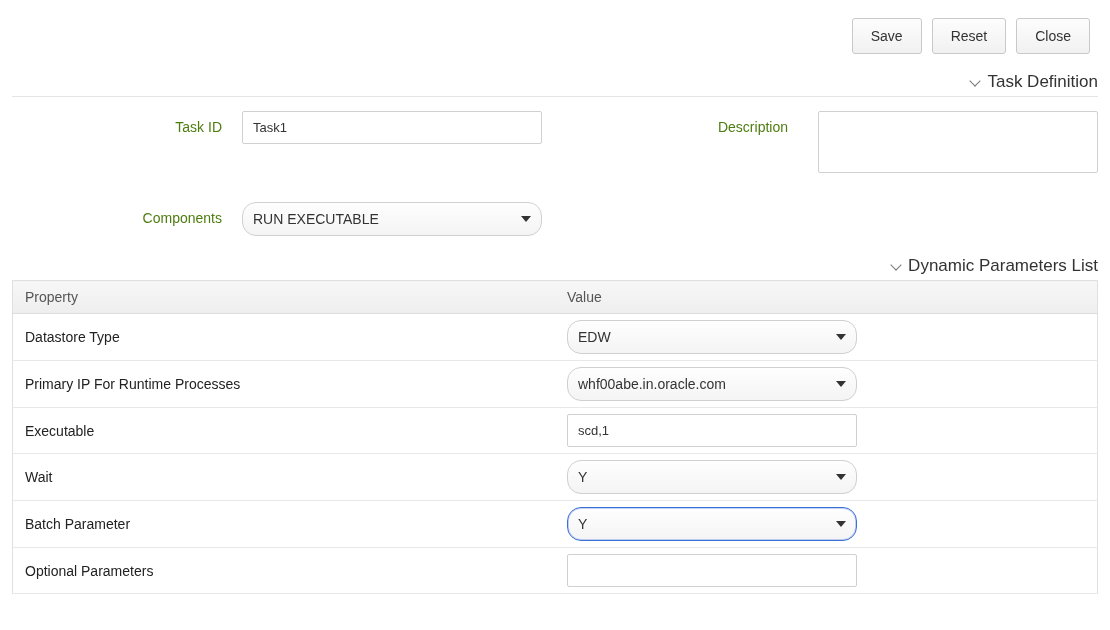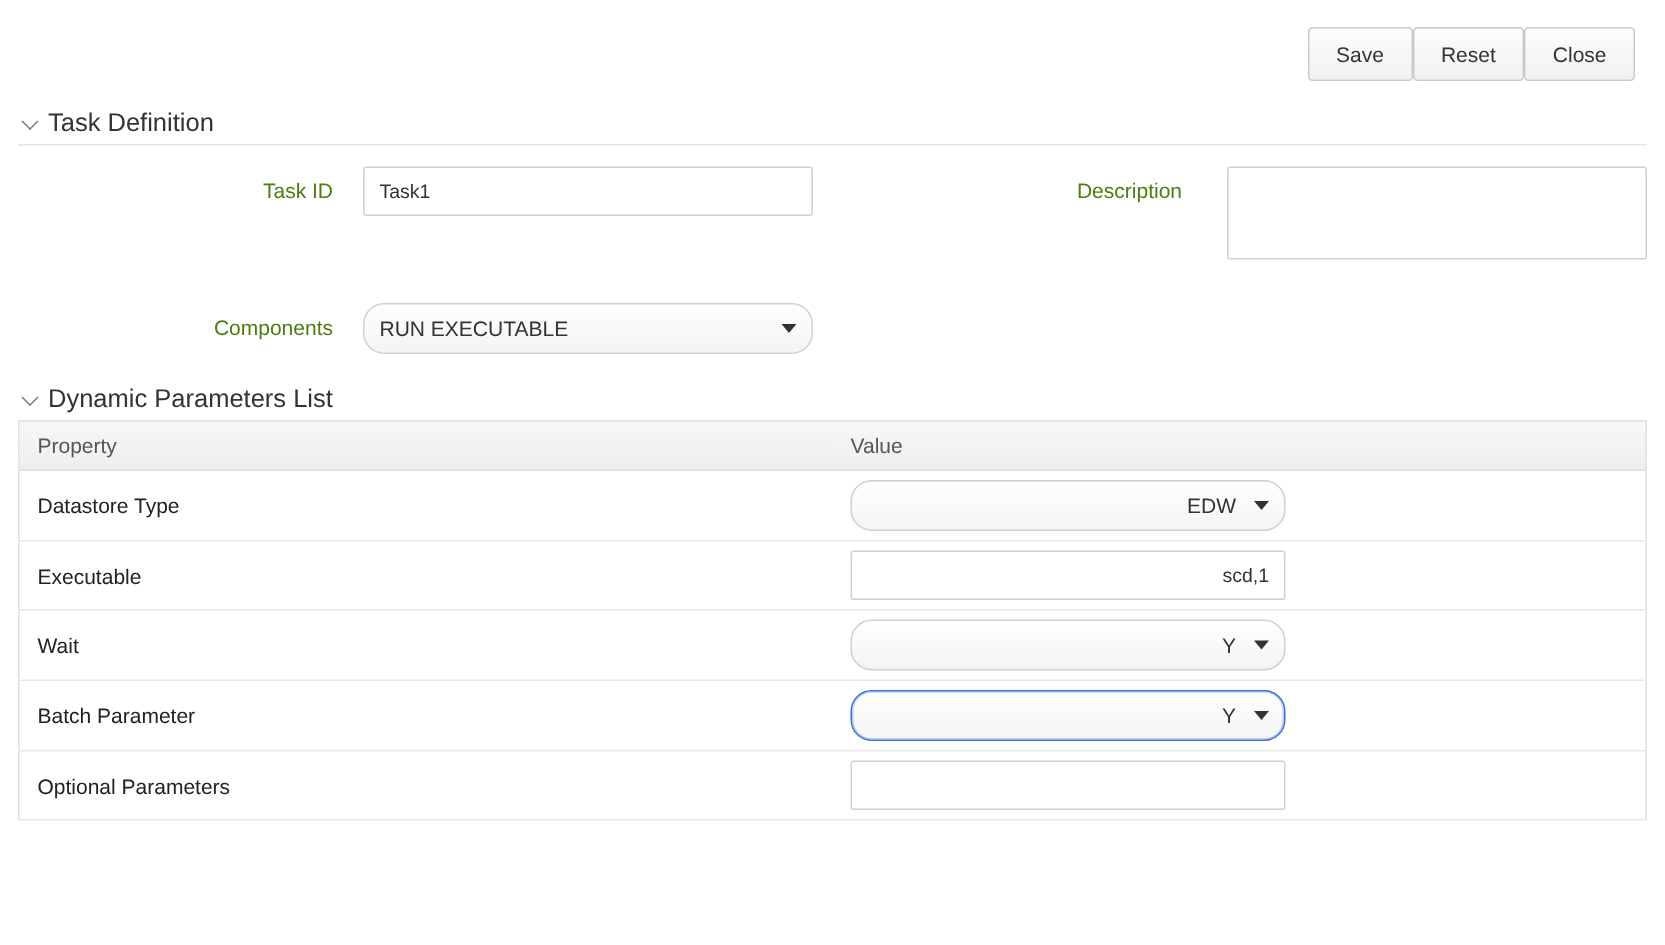--- a/index.html
+++ b/index.html
@@ -7,39 +7,41 @@
       font-family: "Segoe UI", Tahoma, sans-serif;
       font-size: 14px;
       color: #333;
       background: #fff;
       width: 1110px;
       padding: 12px;
     }
     .toolbar {
       display: flex;
       justify-content: flex-end;
+      gap: 10px;
       padding: 6px 8px 14px 8px;
     }
     .btn {
       background: linear-gradient(#fdfdfd, #f1f1f1);
       border: 1px solid #c9c9c9;
       border-radius: 3px;
       padding: 9px 18px;
       font-size: 14px;
       color: #333;
       cursor: pointer;
     }
     .section-header {
       display: flex;
       align-items: center;
       gap: 4px;
       color: #333;
       font-size: 17px;
       padding: 4px 0;
       border-bottom: 1px solid #e5e5e5;
+      justify-content: flex-end;
     }
     .section-body { padding: 14px 0 8px 0; }
     .chevron {
       display: inline-block;
       width: 8px;
       height: 8px;
       border-left: 1.5px solid #7a7a7a;
       border-bottom: 1.5px solid #7a7a7a;
       transform: rotate(-45deg);
       margin: 0 4px 3px 4px;
@@ -113,21 +115,20 @@
     }
     table.params td {
       padding: 6px 12px;
       border-bottom: 1px solid #e8e8e8;
       vertical-align: middle;
       height: 44px;
     }
     table.params td:first-child { width: 50%; color:#222;}
     .val-cell .select-wrap, .val-cell input[type=text]{
       width: 290px;
-      text-align: right;
     }
   </style>
 </head>
 <body>
 
 <div class="toolbar">
   <button class="btn">Save</button>
   <button class="btn">Reset</button>
   <button class="btn">Close</button>
 </div>
@@ -176,20 +177,29 @@
         <tr>
           <td>Datastore Type</td>
           <td class="val-cell">
             <div class="select-wrap">
               <div class="select">EDW</div>
               <span class="select-caret"></span>
             </div>
           </td>
         </tr>
         <tr>
+          <td>Primary IP For Runtime Processes</td>
+          <td class="val-cell">
+            <div class="select-wrap">
+              <div class="select">whf00abe.in.oracle.com</div>
+              <span class="select-caret"></span>
+            </div>
+          </td>
+        </tr>
+        <tr>
           <td>Executable</td>
           <td class="val-cell"><input type="text" value="scd,1" style=""></td>
         </tr>
         <tr>
           <td>Wait</td>
           <td class="val-cell">
             <div class="select-wrap">
               <div class="select">Y</div>
               <span class="select-caret"></span>
             </div>

